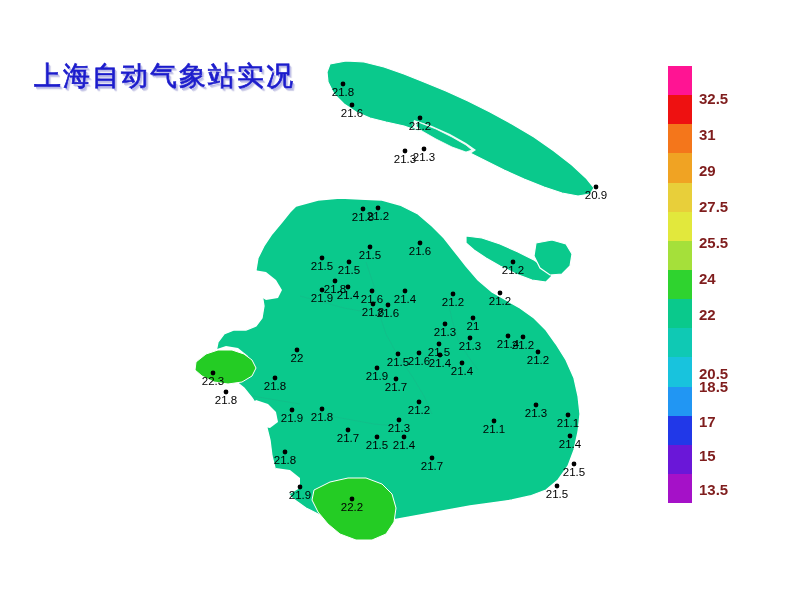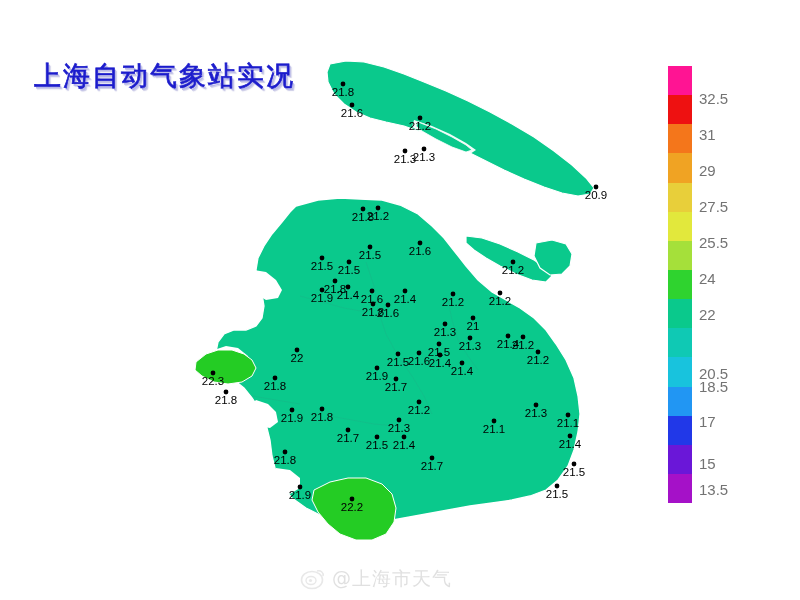--- a/index.html
+++ b/index.html
@@ -87,22 +87,22 @@
     display: flex;
     flex-direction: column;
     border: 0;
   }
   #colorbar-strip > div { flex: 1 1 auto; }
   .cb-tick {
     position: absolute;
     left: 31px;
     font-family: "Liberation Sans", sans-serif;
     font-size: 15px;
-    font-weight: normal;
-    color: #737373;
+    font-weight: bold;
+    color: #7f1d1d;
     line-height: 1;
     white-space: nowrap;
   }
 
   
   #watermark {
     position: absolute;
     left: 300px;
     top: 566px;
     display: flex;
@@ -452,28 +452,19 @@
         <div class="cb-tick" style="top: 25px;">32.5</div>
         <div class="cb-tick" style="top: 61px;">31</div>
         <div class="cb-tick" style="top: 97px;">29</div>
         <div class="cb-tick" style="top: 133px;">27.5</div>
         <div class="cb-tick" style="top: 169px;">25.5</div>
         <div class="cb-tick" style="top: 205px;">24</div>
         <div class="cb-tick" style="top: 241px;">22</div>
         <div class="cb-tick" style="top: 277px; margin-top: 23px;">20.5</div>
         <div class="cb-tick" style="top: 313px;">18.5</div>
         <div class="cb-tick" style="top: 348px;">17</div>
-        <div class="cb-tick" style="top: 390px;">15</div>
+        <div class="cb-tick" style="top: 382px;">15</div>
         <div class="cb-tick" style="top: 416px;">13.5</div>
       </div>
   </div>
 
-  <div id="watermark">
-    <svg width="26" height="24" viewBox="0 0 26 24">
-      <ellipse cx="12" cy="13" rx="10.5" ry="8.5" fill="none" stroke="#b4b4b4" stroke-width="1.6"></ellipse>
-      <ellipse cx="11" cy="13.5" rx="5" ry="4" fill="none" stroke="#b4b4b4" stroke-width="1.4"></ellipse>
-      <circle cx="10.5" cy="13.5" r="1.6" fill="#b4b4b4"></circle>
-      <path d="M17,4 C21,3 24,6 23,9" fill="none" stroke="#b4b4b4" stroke-width="1.6"></path>
-    </svg>
-    <span class="wm-text">@上海市天气</span>
-  </div>
 
 </div>
 
 </body></html>

